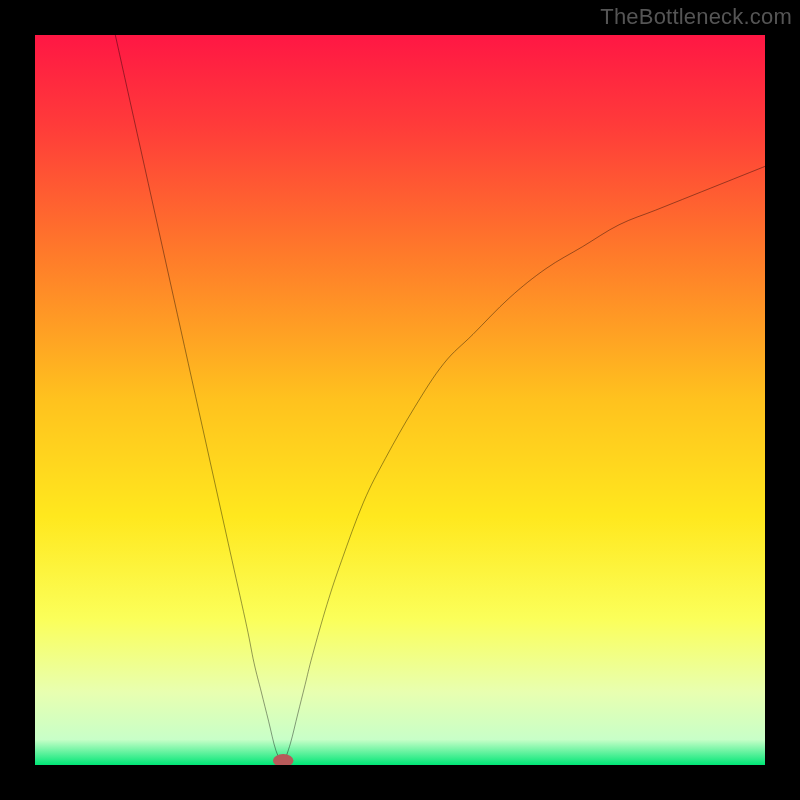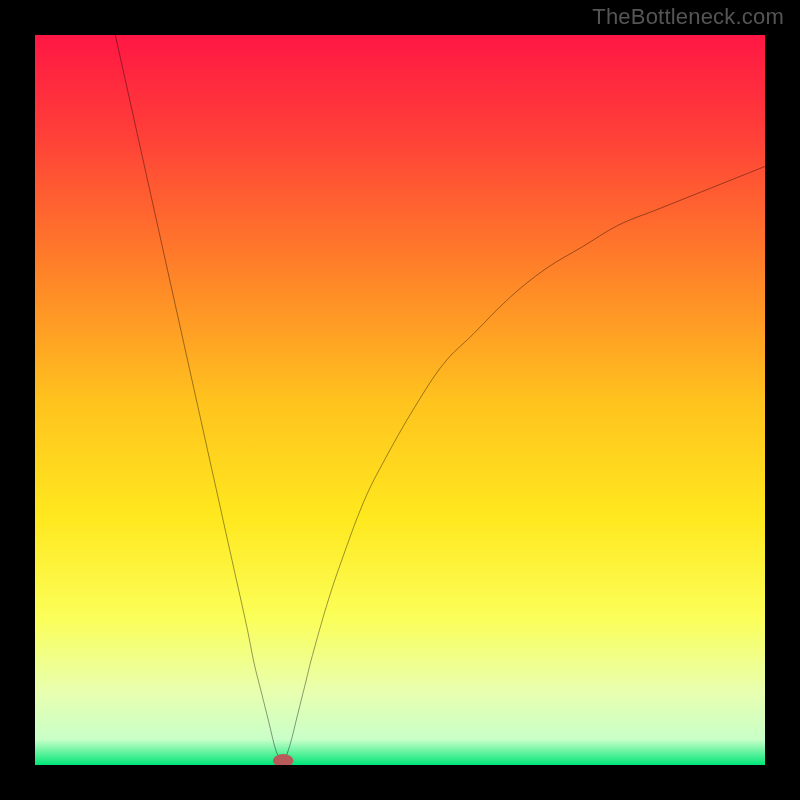--- a/index.html
+++ b/index.html
@@ -13,21 +13,21 @@
   }
   .stage {
     position: relative;
     width: 800px;
     height: 800px;
     background: #000;
   }
   .watermark {
     position: absolute;
     top: 4px;
-    right: 16px;
+    right: 8px;
     font-size: 22px;
     font-weight: 500;
     color: #555;
     letter-spacing: 0.2px;
     z-index: 10;
   }
   svg.plot {
     position: absolute;
     left: 35px;
     top: 35px;

